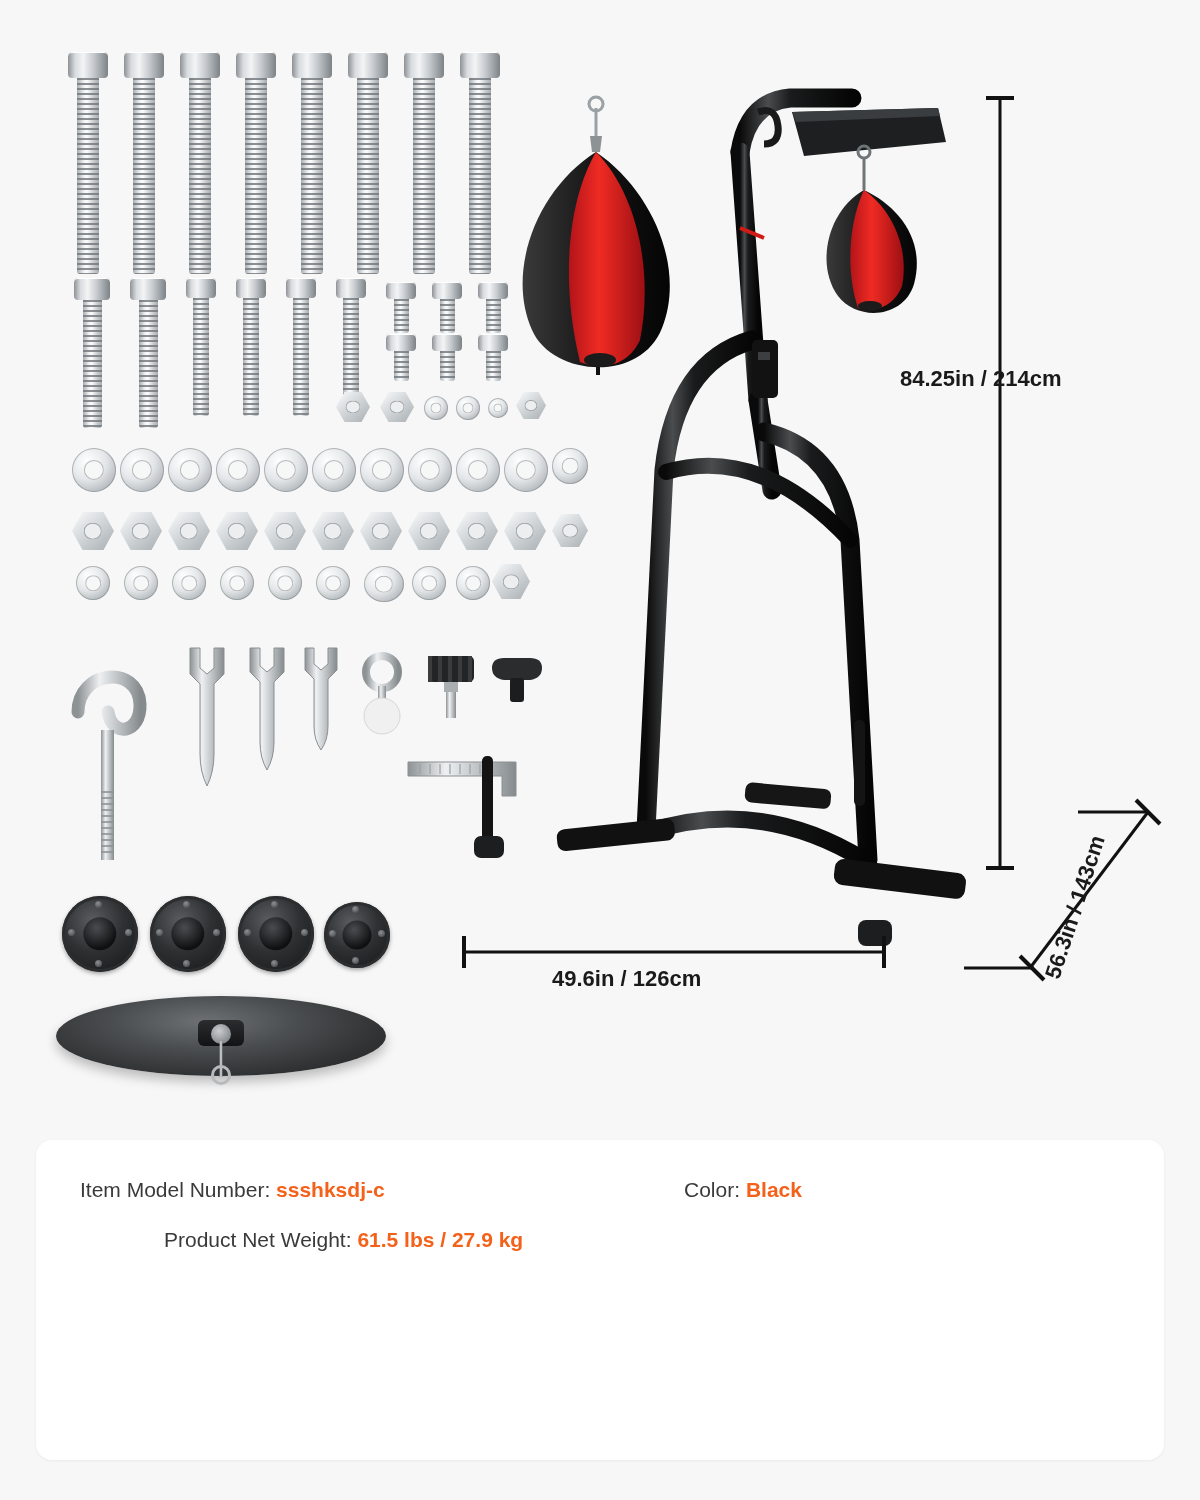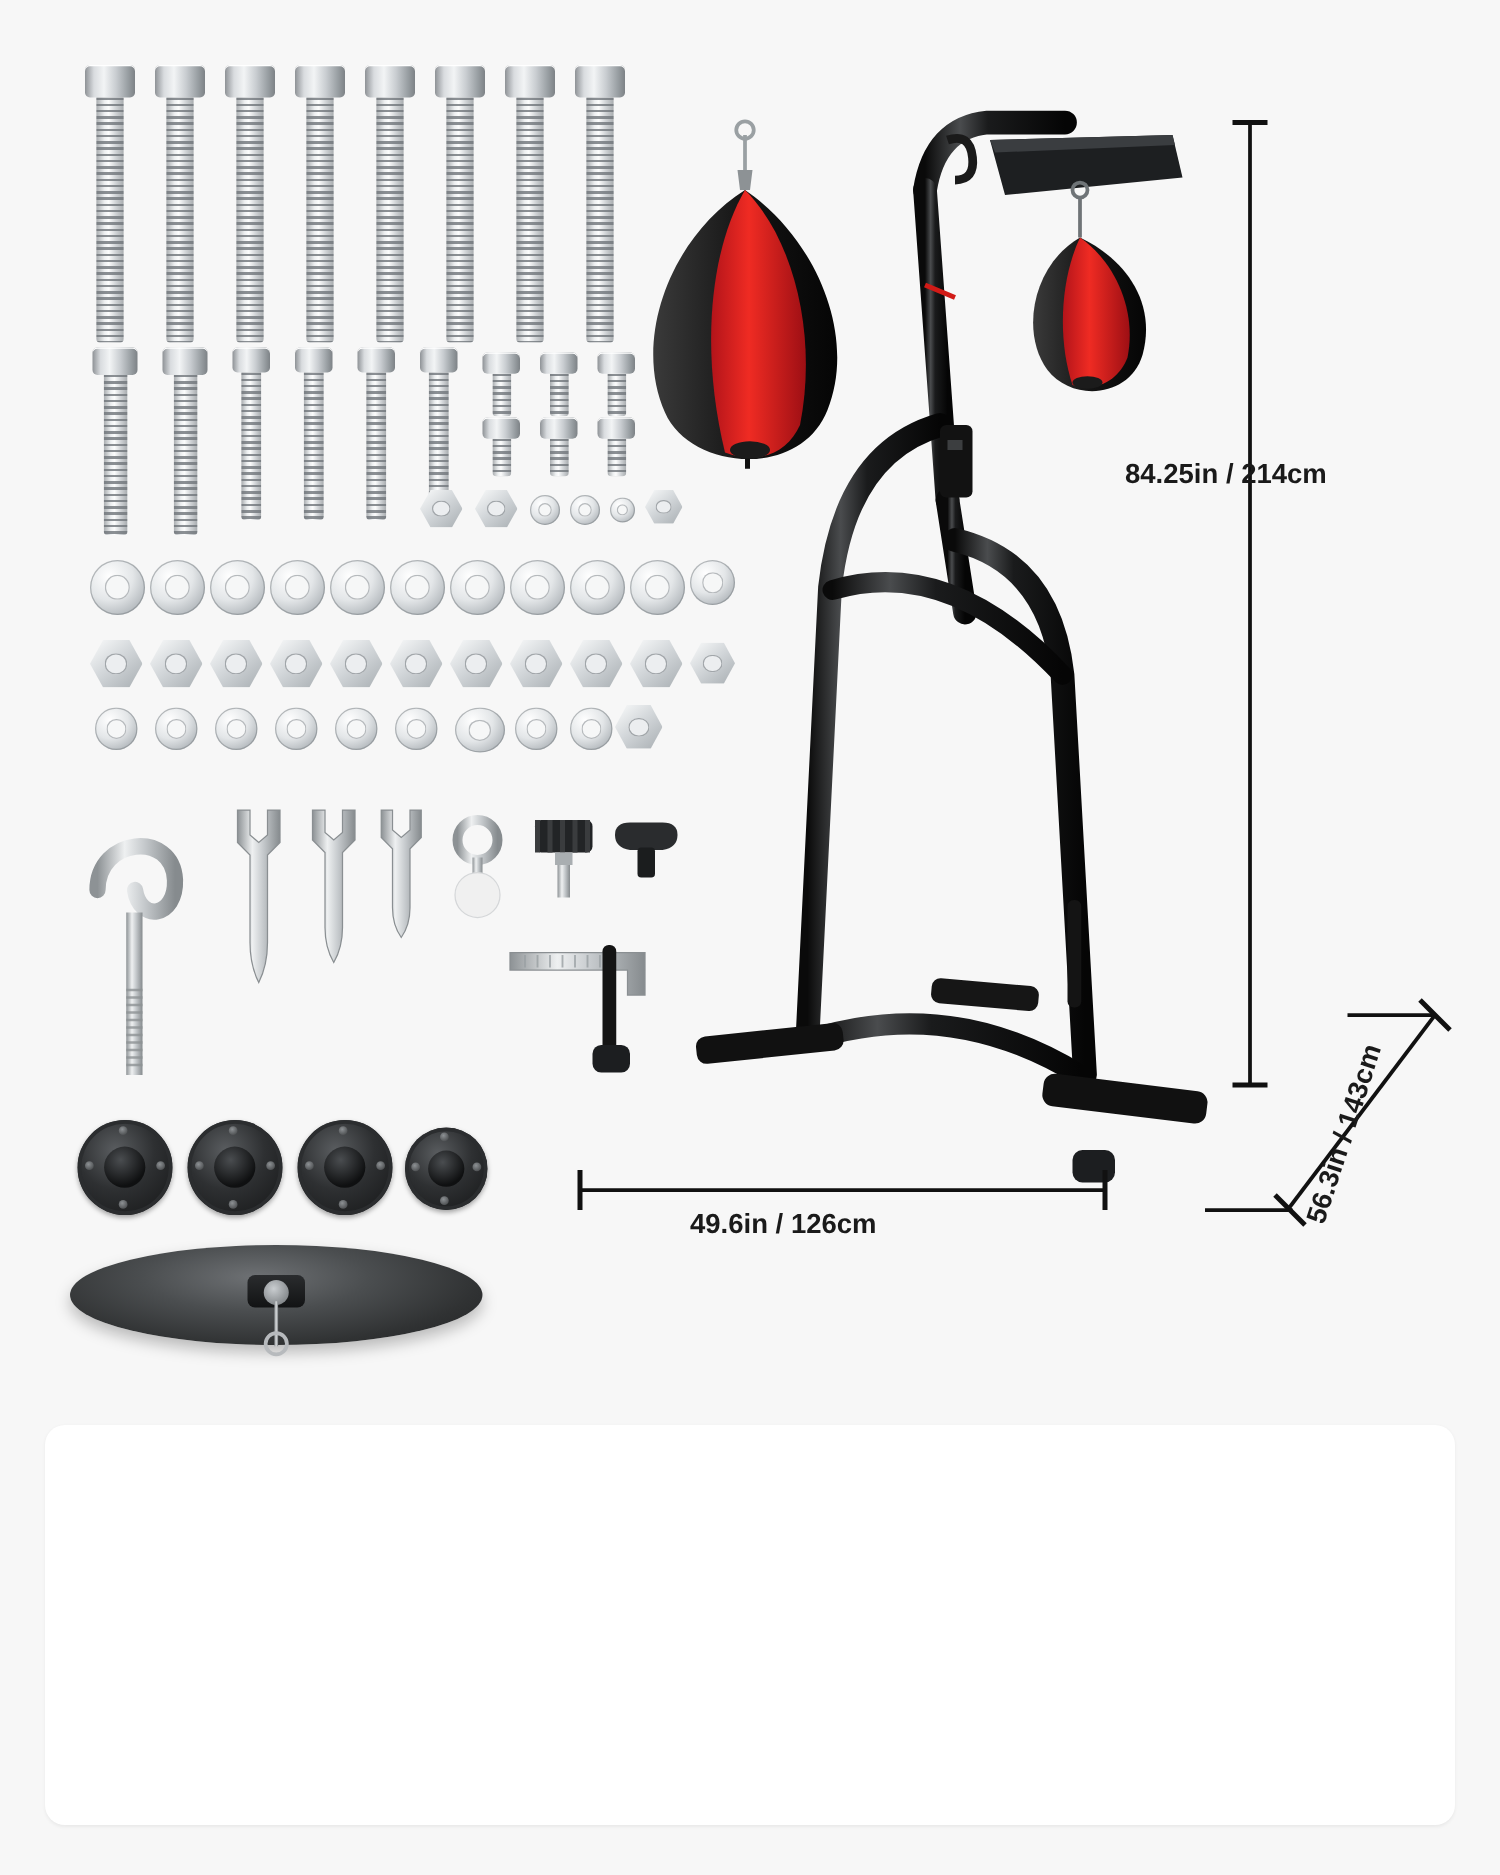--- a/index.html
+++ b/index.html
@@ -469,16 +469,28 @@
     <line x1="1136" y1="800" x2="1160" y2="824" stroke="#111" stroke-width="4"></line>
     <line x1="1020" y1="956" x2="1044" y2="980" stroke="#111" stroke-width="4"></line>
   </svg>
 
   <div class="dim-label" style="left:900px;top:366px;">84.25in / 214cm</div>
   <div class="dim-label" style="left:552px;top:966px;">49.6in / 126cm</div>
   <div class="dim-label dim-diag" style="left:1040px;top:974px;">56.3in / 143cm</div>
 
   <div class="spec-card">
     <div class="spec-grid">
+      <div class="spec-item">
+        <span>Item Model Number:</span>
+        <span class="val">ssshksdj-c</span>
+      </div>
+      <div class="spec-item col-right">
+        <span>Color:</span>
+        <span class="val">Black</span>
+      </div>
+      <div class="spec-item col-right">
+        <span>Product Net Weight:</span>
+        <span class="val">61.5 lbs / 27.9 kg</span>
+      </div>
     </div>
   </div>
 
 </div>
 
 </body></html>

